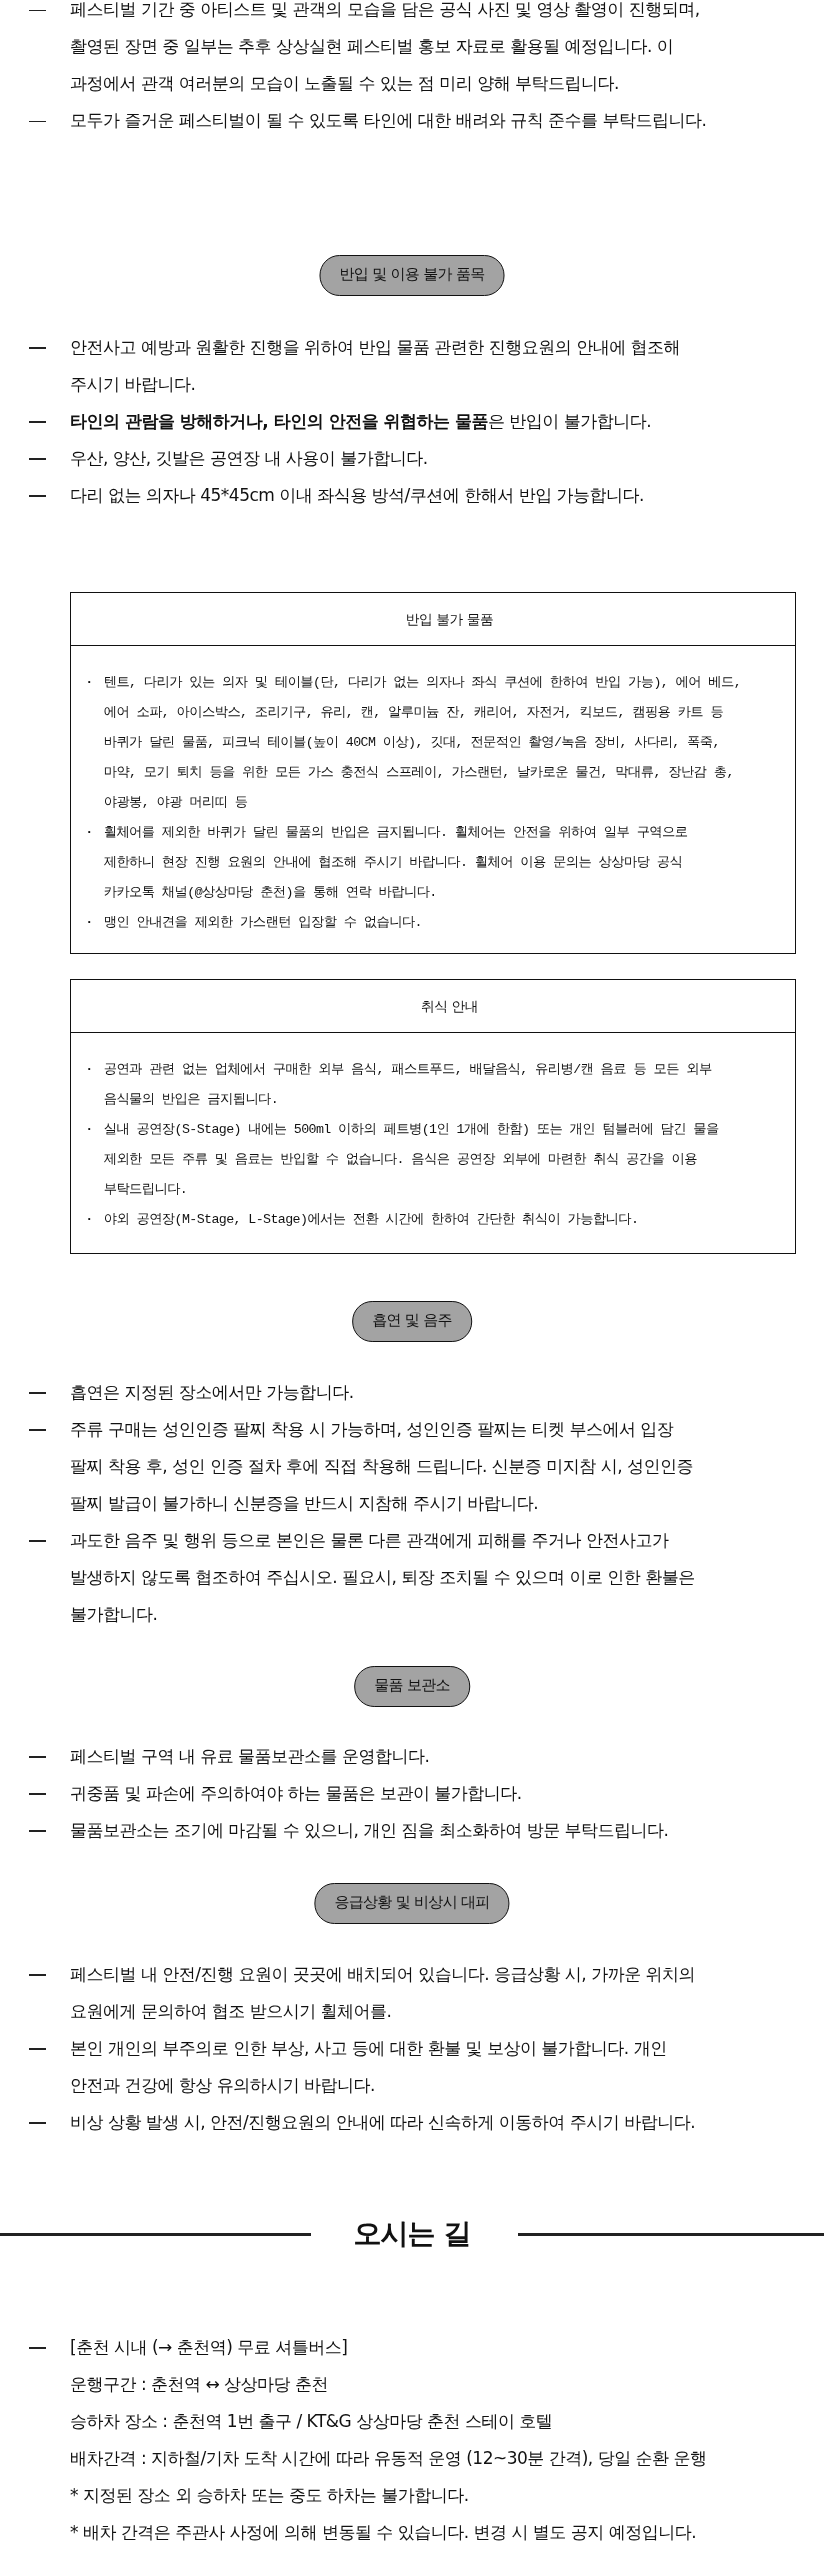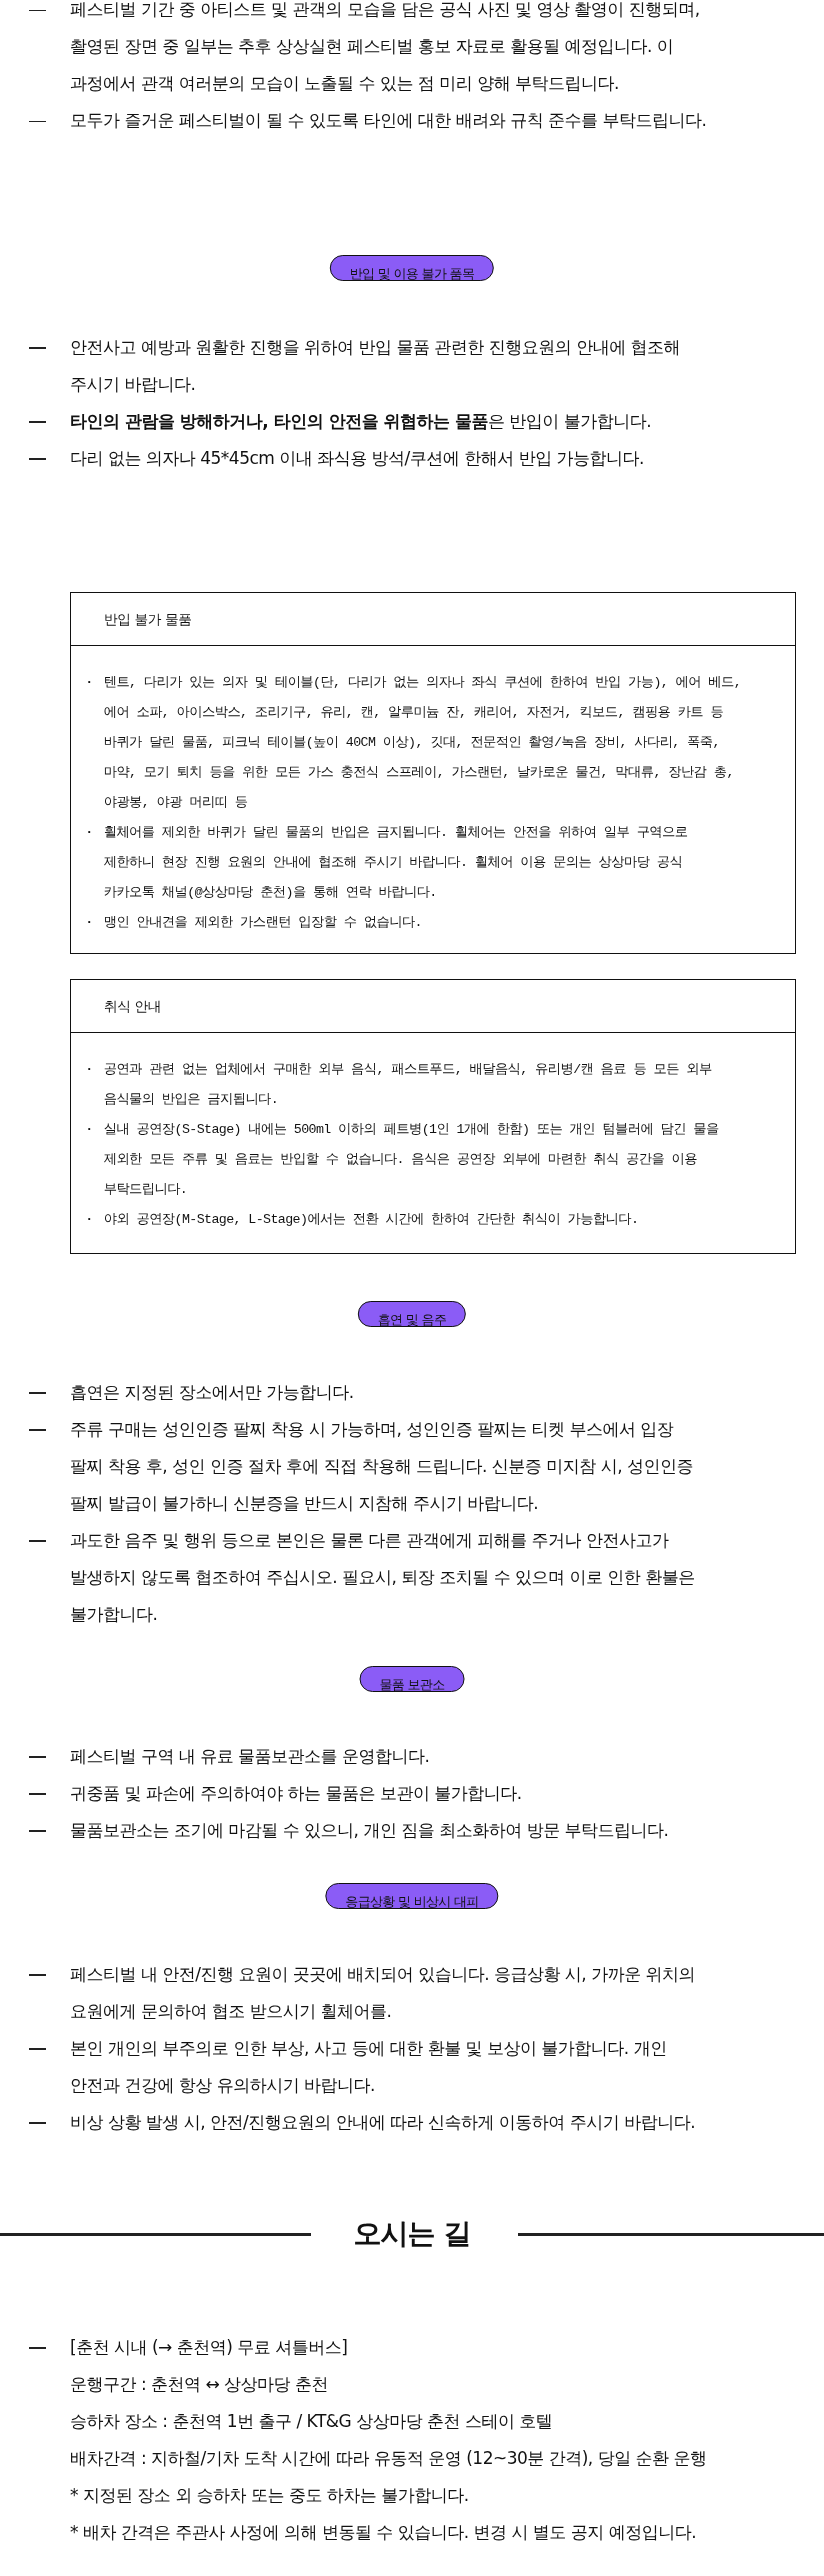--- a/index.html
+++ b/index.html
@@ -33,43 +33,44 @@
     display: inline-block;
     width: 17px;
     height: 1.7px;
     background: #222;
     vertical-align: middle;
   }
   .pill {
     position: absolute;
     left: 50%;
     transform: translateX(-50%);
-    height: 26px;
+    height: 41px;
     border: 1.7px solid #111;
     border-radius: 20px;
-    font-size: 13px;
+    font-size: 15px;
     line-height: 36px;
     padding: 0 19px;
     white-space: nowrap;
     letter-spacing: -0.7px;
-    background: #8b5cf6;
+    background: #a3a3a3;
   }
   .box {
     position: absolute;
     left: 70px;
     width: 726px;
     border: 1.7px solid #111;
   }
   .box-header {
     height: 53px;
     border-bottom: 1.7px solid #111;
     font-size: 13.7px;
     line-height: 52px;
     padding-left: 33px;
     letter-spacing: -0.4px;
+    text-align: center;
   }
   .box-body { padding: 21.5px 17px 17px 13.7px; font-family: Liberation Mono, monospace; }
   .dot-item {
     position: relative;
     padding-left: 19px;
     font-size: 13.3px;
     line-height: 30px;
     letter-spacing: -0.6px;
     white-space: pre-line;
   }
@@ -126,20 +127,21 @@
 과정에서 관객 여러분의 모습이 노출될 수 있는 점 미리 양해 부탁드립니다.</span></div>
   <div class="dash-item"><span class="dash"></span><span>모두가 즐거운 페스티벌이 될 수 있도록 타인에 대한 배려와 규칙 준수를 부탁드립니다.</span></div>
 </div>
 
 <div class="pill" style="top:255px;">반입 및 이용 불가 품목</div>
 
 <div class="dash-list" style="top:329px;">
   <div class="dash-item"><span class="dash"></span><span>안전사고 예방과 원활한 진행을 위하여 반입 물품 관련한 진행요원의 안내에 협조해
 주시기 바랍니다.</span></div>
   <div class="dash-item"><span class="dash"></span><span class="bold">타인의 관람을 방해하거나, 타인의 안전을 위협하는 물품</span><span>은 반입이 불가합니다.</span></div>
+  <div class="dash-item"><span class="dash"></span><span>우산, 양산, 깃발은 공연장 내 사용이 불가합니다.</span></div>
   <div class="dash-item"><span class="dash"></span><span>다리 없는 의자나 45*45cm 이내 좌식용 방석/쿠션에 한해서 반입 가능합니다.</span></div>
 </div>
 
 <div class="box" style="top:592px; height:362px;">
   <div class="box-header">반입 불가 물품</div>
   <div class="box-body">
     <div class="dot-item"><span class="dot"></span><span>텐트, 다리가 있는 의자 및 테이블(단, 다리가 없는 의자나 좌식 쿠션에 한하여 반입 가능), 에어 베드,
 에어 소파, 아이스박스, 조리기구, 유리, 캔, 알루미늄 잔, 캐리어, 자전거, 킥보드, 캠핑용 카트 등
 바퀴가 달린 물품, 피크닉 테이블(높이 40CM 이상), 깃대, 전문적인 촬영/녹음 장비, 사다리, 폭죽,
 마약, 모기 퇴치 등을 위한 모든 가스 충전식 스프레이, 가스랜턴, 날카로운 물건, 막대류, 장난감 총,

